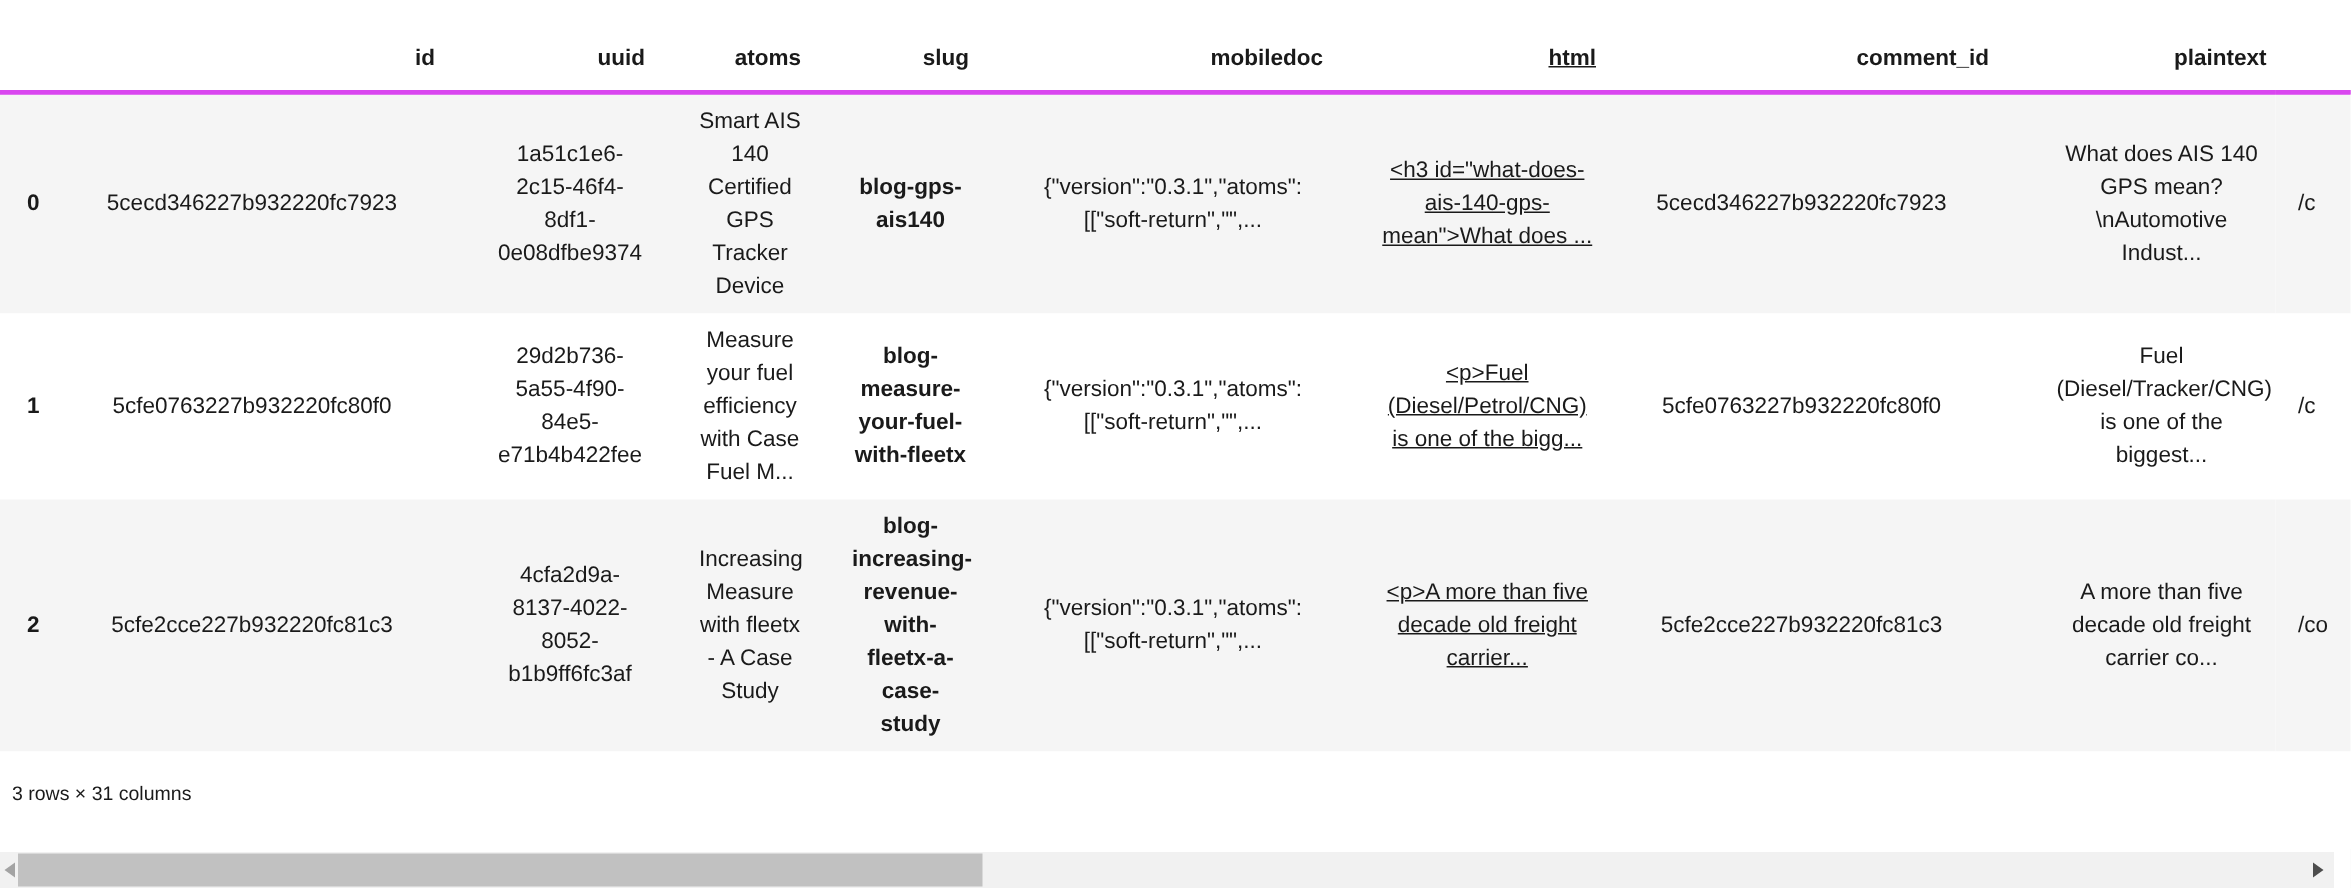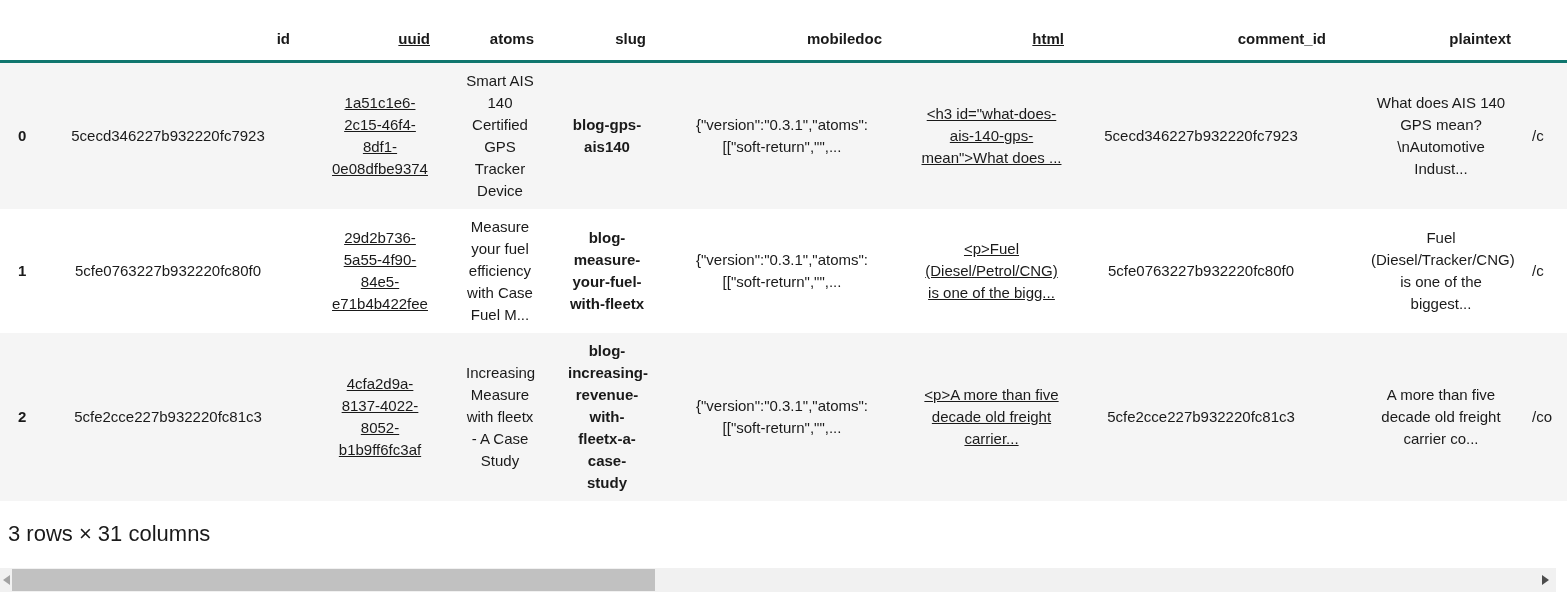--- a/index.html
+++ b/index.html
@@ -22,51 +22,51 @@
     width: 1717px;
     font-size: 15px;
     line-height: 22px;
   }
   table.dataframe thead th {
     font-weight: bold;
     text-align: right;
     vertical-align: bottom;
     padding-top: 14px;
     padding-bottom: 10px;
-    border-bottom: 3px solid #0f766e;
+    border-bottom: 3px solid #d946ef;
     background: #ffffff;
   }
   table.dataframe td, table.dataframe tbody th {
     vertical-align: middle;
     text-align: center;
     padding-top: 7px;
     padding-bottom: 7px;
     word-wrap: normal;
   }
   table.dataframe tbody tr:nth-child(odd) { background: #f5f5f5; }
   table.dataframe tbody tr:nth-child(even) { background: #ffffff; }
   table.dataframe tbody th.c0 {
     font-weight: bold;
     text-align: left;
   }
   
   .c0 { padding-left: 18px; padding-right: 4px; }
   .c1 { padding-left: 6px;  padding-right: 6px; }
-  .c2 { padding-left: 34px; padding-right: 6px; text-decoration: underline; }
+  .c2 { padding-left: 34px; padding-right: 6px; }
   .c3 { padding-left: 30px; padding-right: 6px; }
   .c4 { padding-left: 28px; padding-right: 6px; font-weight: bold; }
   .c5 { padding-left: 30px; padding-right: 6px; }
   .c6 { padding-left: 31px; padding-right: 6px; text-decoration: underline; }
   .c7 { padding-left: 6px;  padding-right: 6px; }
   .c8 { padding-left: 39px; padding-right: 6px; }
   .c9 { padding-left: 15px; padding-right: 6px; text-align: left !important; }
 
   .df-summary {
     margin: 20px 0 0 8px;
-    font-size: 22px;
+    font-size: 13px;
     color: #1a1a1a;
   }
 
   
   .hscrollbar {
     position: fixed;
     left: 0; bottom: 0;
     width: 1567px; height: 26px;
     background: #ffffff;
   }

